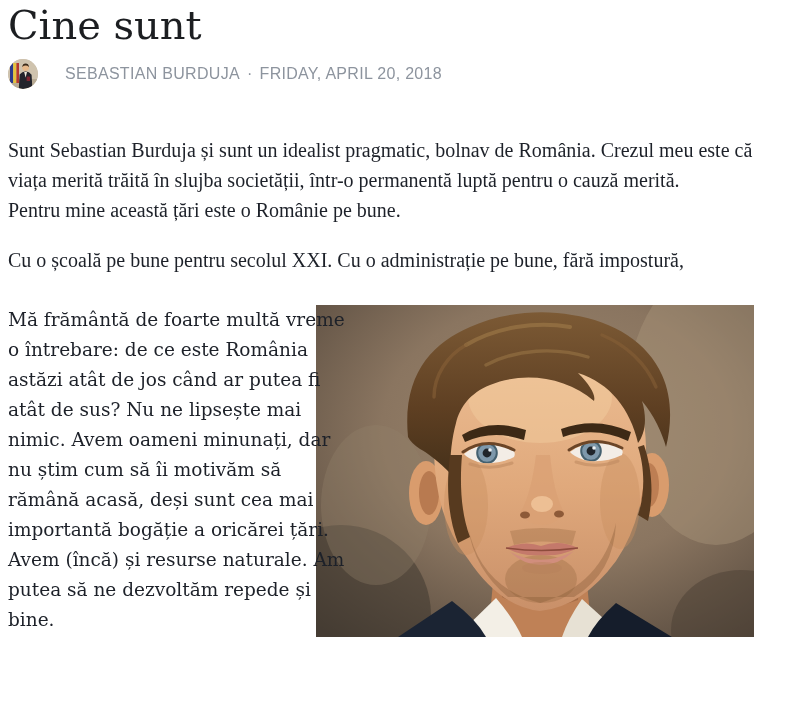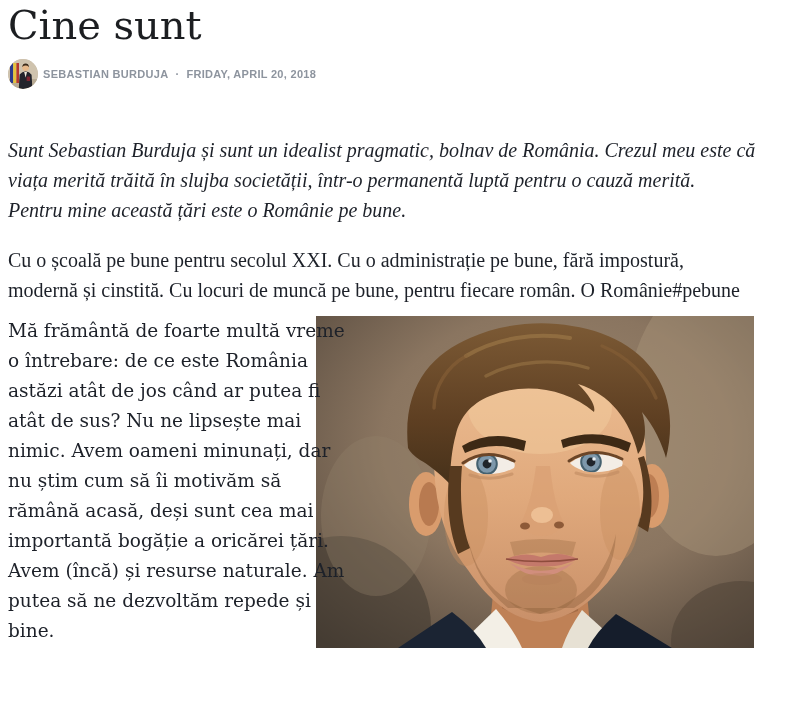--- a/index.html
+++ b/index.html
@@ -32,37 +32,36 @@
   .avatar {
     width: 30px; height: 30px;
     border-radius: 50%;
     overflow: hidden;
     flex: none;
     cursor: pointer;
     background: #c9bda9;
   }
   .avatar svg { display: block; }
   .byline-text {
-    margin-left: 5px;
-    font-size: 11px;
+    margin-left: 27px;
+    font-size: 16px;
     letter-spacing: 0.3px;
     color: #8d949e;
     white-space: nowrap;
-    font-weight: bold;
   }
   .byline-text a { color: #8d949e; text-decoration: none; cursor: pointer; }
   .byline-sep { margin: 0 7px; color: #8d949e; }
 
   .para { font-size: 20px; color: #1d2129; }
   .para .tline { line-height: 30px; white-space: nowrap; }
   .p-serif-narrow { font-family: "Liberation Serif", serif; }
-  .p1 { margin-top: 46px; font-style: italic; }
+  .p1 { margin-top: 46px; }
   .p2 { margin-top: 20px; }
 
-  .p3-container { margin-top: 11px; }
+  .p3-container { margin-top: 30px; }
   .portrait {
     float: right;
     width: 438px; height: 332px;
     margin: 0 -8px 0 10px;
     overflow: hidden;
     cursor: pointer;
   }
   .portrait svg { display: block; }
   .p-serif-wide {
     font-family: "DejaVu Serif", serif;
@@ -103,21 +102,20 @@
   </div>
 
   <div class="para p-serif-narrow p1">
     <div class="tline">Sunt Sebastian Burduja și sunt un idealist pragmatic, bolnav de România. Crezul meu este că</div>
     <div class="tline">viața merită trăită în slujba societății, într-o permanentă luptă pentru o cauză merită.</div>
     <div class="tline">Pentru mine această țări este o Românie pe bune.</div>
   </div>
 
   <div class="para p-serif-narrow p2">
     <div class="tline">Cu o școală pe bune pentru secolul XXI. Cu o administrație pe bune, fără impostură,</div>
-    <div class="tline">modernă și cinstită. Cu locuri de muncă pe bune, pentru fiecare român. O Românie#pebune</div>
   </div>
 
   <div class="p3-container">
 
     <div class="portrait">
       <svg width="438" height="332" viewBox="0 0 438 332">
         <defs>
           <radialGradient id="bgG" cx="55%" cy="38%" r="80%">
             <stop offset="0%" stop-color="#9c876e"></stop>
             <stop offset="50%" stop-color="#8a7560"></stop>

